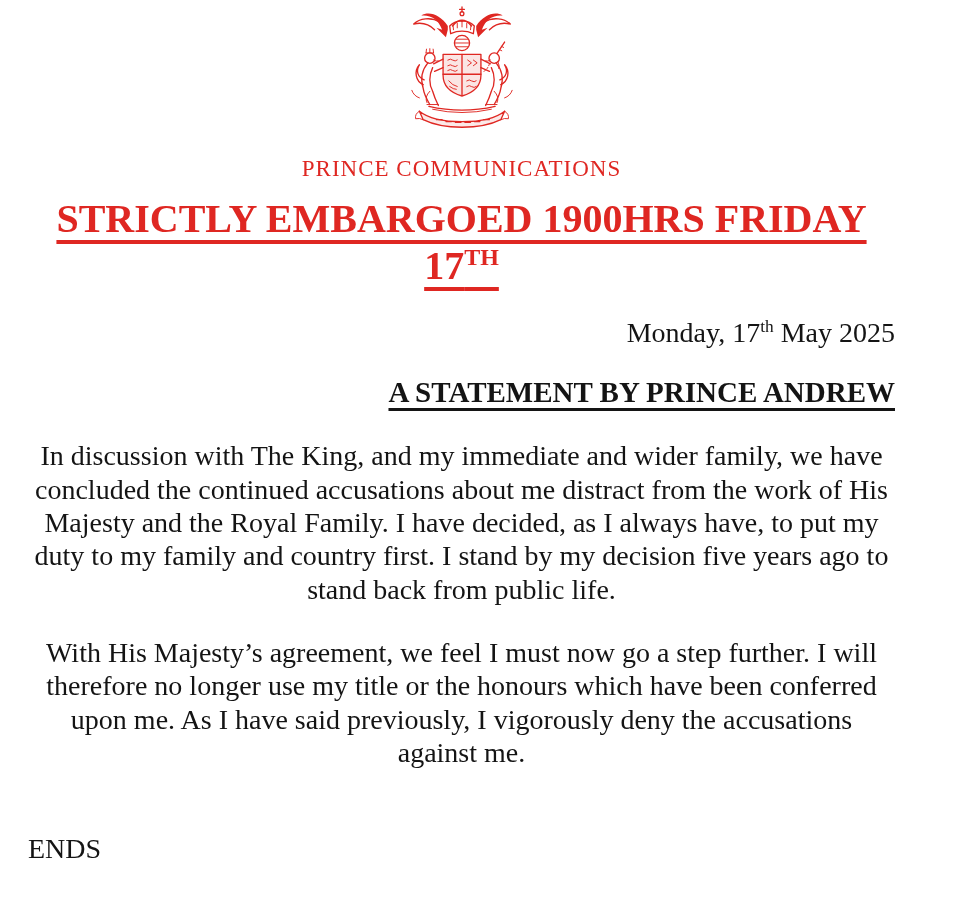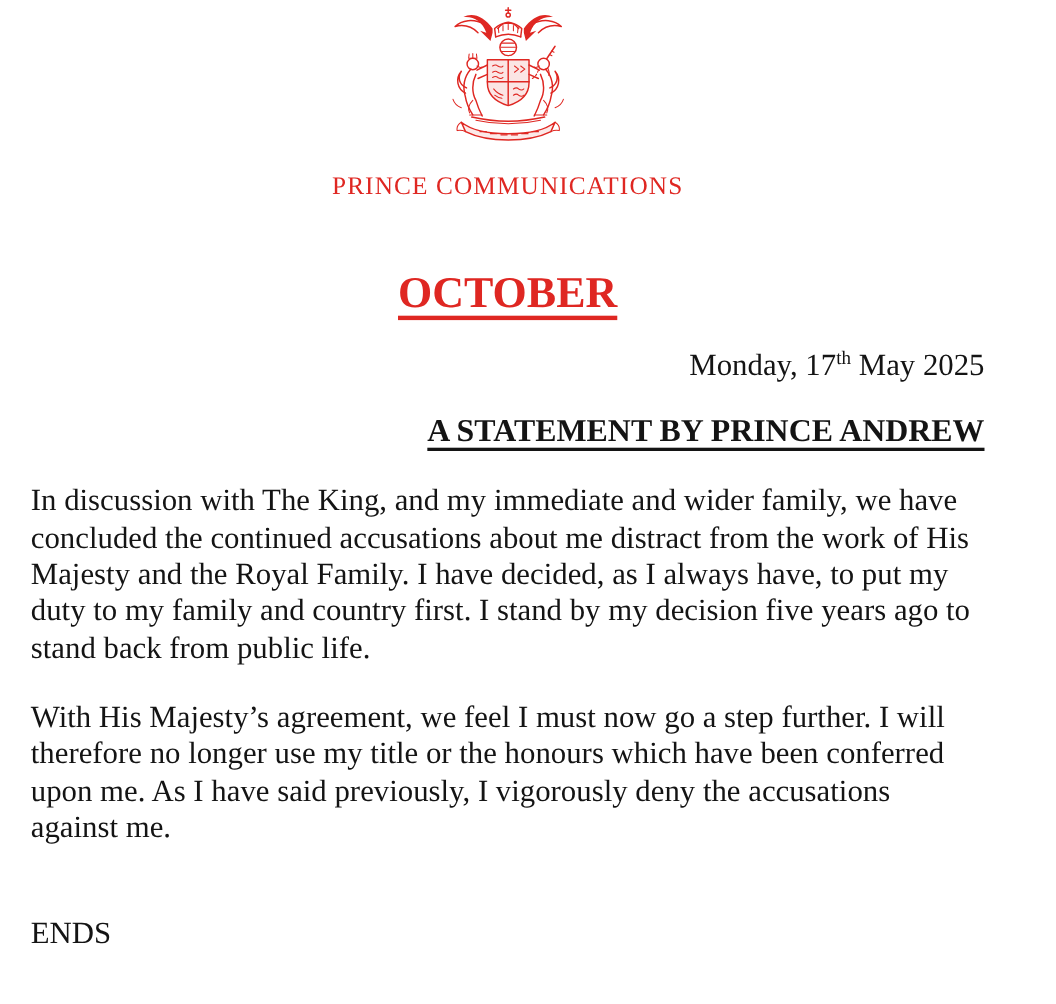--- a/index.html
+++ b/index.html
@@ -68,21 +68,21 @@
     font-size:29px;
     font-weight:bold;
     text-decoration:underline;
     text-decoration-thickness:3px;
     text-underline-offset:6px;
   }
   .body-para{
     margin:30px 0 0 0;
     font-size:28px;
     line-height:1.19;
-    text-align:left;
+    text-align:center;
   }
   .ends{
     margin-top:64px;
     font-size:28px;
   }
 </style>
 </head>
 <body>
 
 <div class="page">
@@ -142,22 +142,21 @@
         <path d="M48,123 h6 M58,125 h6 M68,126 h6 M78,126 h6 M88,125 h6 M98,123 h6" stroke-width="1.2"></path>
         <path d="M30,114 q-5,3 -4,8 q4,-1 8,1 M120,114 q5,3 4,8 q-4,-1 -8,1" stroke-width="1"></path>
 
         <path d="M30,100 q-6,-2 -8,-8 M120,100 q6,-2 8,-8" stroke-width="1"></path>
       </g>
     </svg>
 
     <div class="brand">PRINCE COMMUNICATIONS</div>
 
     <div class="embargo">
-      <br>
-      <span class="u">OCTOBER</span>
+      <span class="u"><span>STRICTLY EMBARGOED 1900HRS FRIDAY 17</span><sup class="sup-big">TH</sup></span><br>
     </div>
 
     <div class="dateline">
       <span>Monday, 17</span><sup class="sup-small">th</sup><span> May 2025</span>
     </div>
 
     <div class="statement-title">A STATEMENT BY PRINCE ANDREW</div>
 
     <p class="body-para">In discussion with The King, and my immediate and wider family, we have concluded the continued accusations about me distract from the work of His Majesty and the Royal Family. I have decided, as I always have, to put my duty to my family and country first. I stand by my decision five years ago to stand back from public life.</p>
     <p class="body-para">With His Majesty’s agreement, we feel I must now go a step further. I will therefore no longer use my title or the honours which have been conferred upon me. As I have said previously, I vigorously deny the accusations against me.</p>

